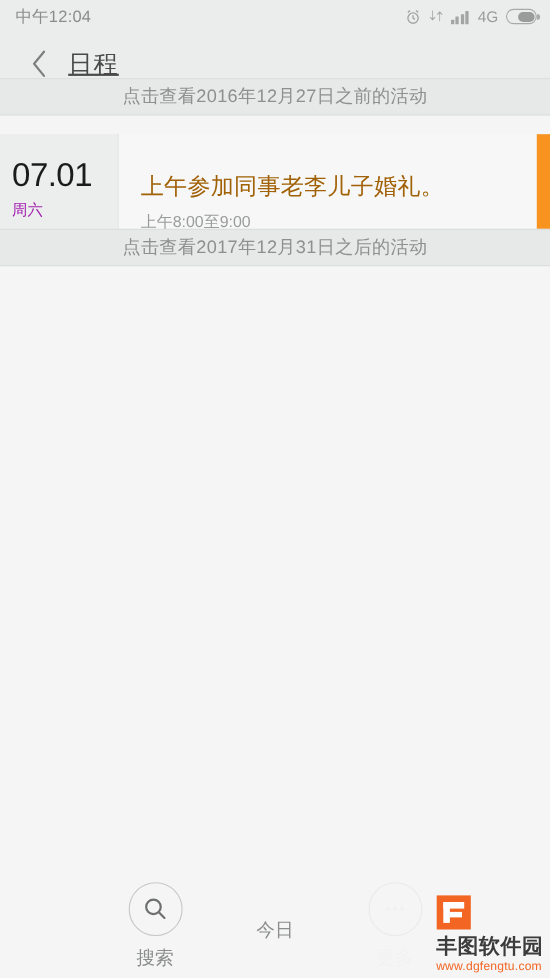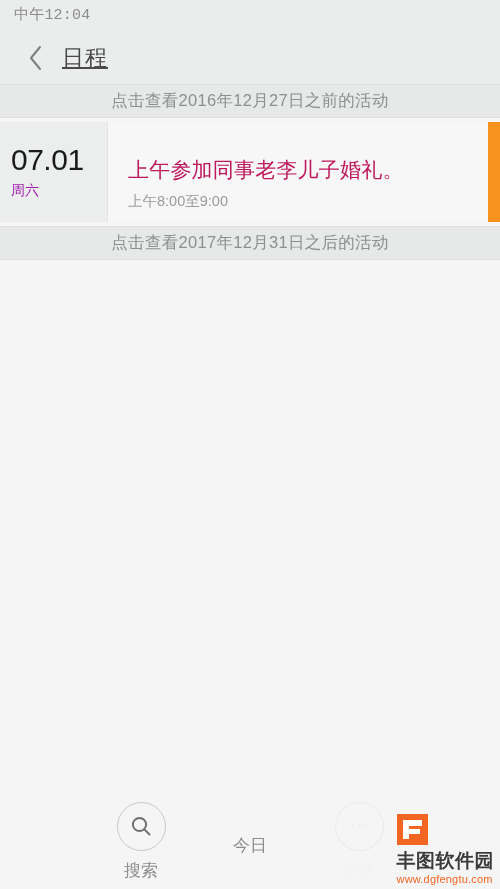--- a/index.html
+++ b/index.html
@@ -23,21 +23,20 @@
   .status-bar {
     position: absolute;
     top: 0; left: 0;
     width: 500px;
     height: 30px;
     background: #ebeded;
     display: flex;
     align-items: center;
     justify-content: space-between;
     padding: 0 12px 0 14px;
-    font-family: Liberation Mono, monospace;
   }
   .status-clock {
     font-size: 15px;
     color: #8c8c8c;
     letter-spacing: 0.2px;
     line-height: 1;
   }
   .status-icons {
     display: flex;
     align-items: center;
@@ -135,22 +134,22 @@
     align-items: center;
     justify-content: center;
     cursor: pointer;
   }
   .banner-text {
     font-size: 16.5px;
     color: #8e9090;
     letter-spacing: 0.3px;
   }
 
-  .banner-top { position: absolute; top: 84px; left: 0; }
-  .banner-bottom { position: absolute; top: 226px; left: 0; }
+  .banner-top { position: absolute; top: 71px; left: 0; }
+  .banner-bottom { position: absolute; top: 208px; left: 0; }
 
   
   .event-row {
     position: absolute;
     top: 122px; left: 0;
     width: 500px;
     height: 100px;
     display: flex;
     cursor: pointer;
   }
@@ -180,21 +179,21 @@
     flex: 1;
     height: 100%;
     background: #f7f7f7;
     display: flex;
     flex-direction: column;
     justify-content: center;
     padding-left: 20px;
   }
   .event-title {
     font-size: 21px;
-    color: #be185d;
+    color: #a16207;
     line-height: 1.25;
     letter-spacing: 0.2px;
     margin-top: 24px;
   }
   .event-time {
     font-size: 14.5px;
     color: #9a9c9c;
     margin-top: 9px;
   }
   .event-accent {
@@ -297,20 +296,51 @@
     margin-top: 2px;
   }
 </style>
 </head>
 <body>
 
 <div id="app">
 
   <div class="status-bar">
     <div class="status-clock">中午12:04</div>
+    <div class="status-icons">
+
+      <span>
+        <svg class="icon-svg" width="15" height="15" viewBox="0 0 24 24" fill="none" stroke="#a3a5a5" stroke-width="2">
+          <circle cx="12" cy="13.5" r="7.5"></circle>
+          <path d="M12 9.5v4.2l2.8 1.6"></path>
+          <path d="M4.5 5.2 7.6 2.6"></path>
+          <path d="M19.5 5.2 16.4 2.6"></path>
+        </svg>
+      </span>
+
+      <span>
+        <svg class="icon-svg" width="13" height="14" viewBox="0 0 14 16" fill="#a3a5a5">
+          <path d="M3.5 1.2v10.2l-2.2-2.3-.9 1 3.6 3.7 3.6-3.7-.9-1-2.2 2.3V1.2z" transform="scale(0.82) translate(0,1)"></path>
+          <path d="M11.5 14.8V4.6l2.2 2.3.9-1L11 2.2 7.4 5.9l.9 1 2.2-2.3v10.2z" transform="scale(0.82) translate(2,1)"></path>
+        </svg>
+      </span>
+
+      <span class="sig-bars">
+        <i></i>
+          <i></i>
+          <i></i>
+          <i></i>
+      </span>
+
+      <span class="net-label">4G</span>
+
+      <span class="battery">
+        <span class="battery-fill"></span>
+      </span>
+    </div>
   </div>
 
   <div class="title-bar">
     <div class="back-btn">
       <span>
         <svg class="icon-svg" width="17" height="28" viewBox="0 0 17 28" fill="none" stroke="#7d7f7f" stroke-width="2" stroke-linecap="round" stroke-linejoin="round">
           <path d="M13 3 4 14l9 11"></path>
         </svg>
       </span>
     </div>

